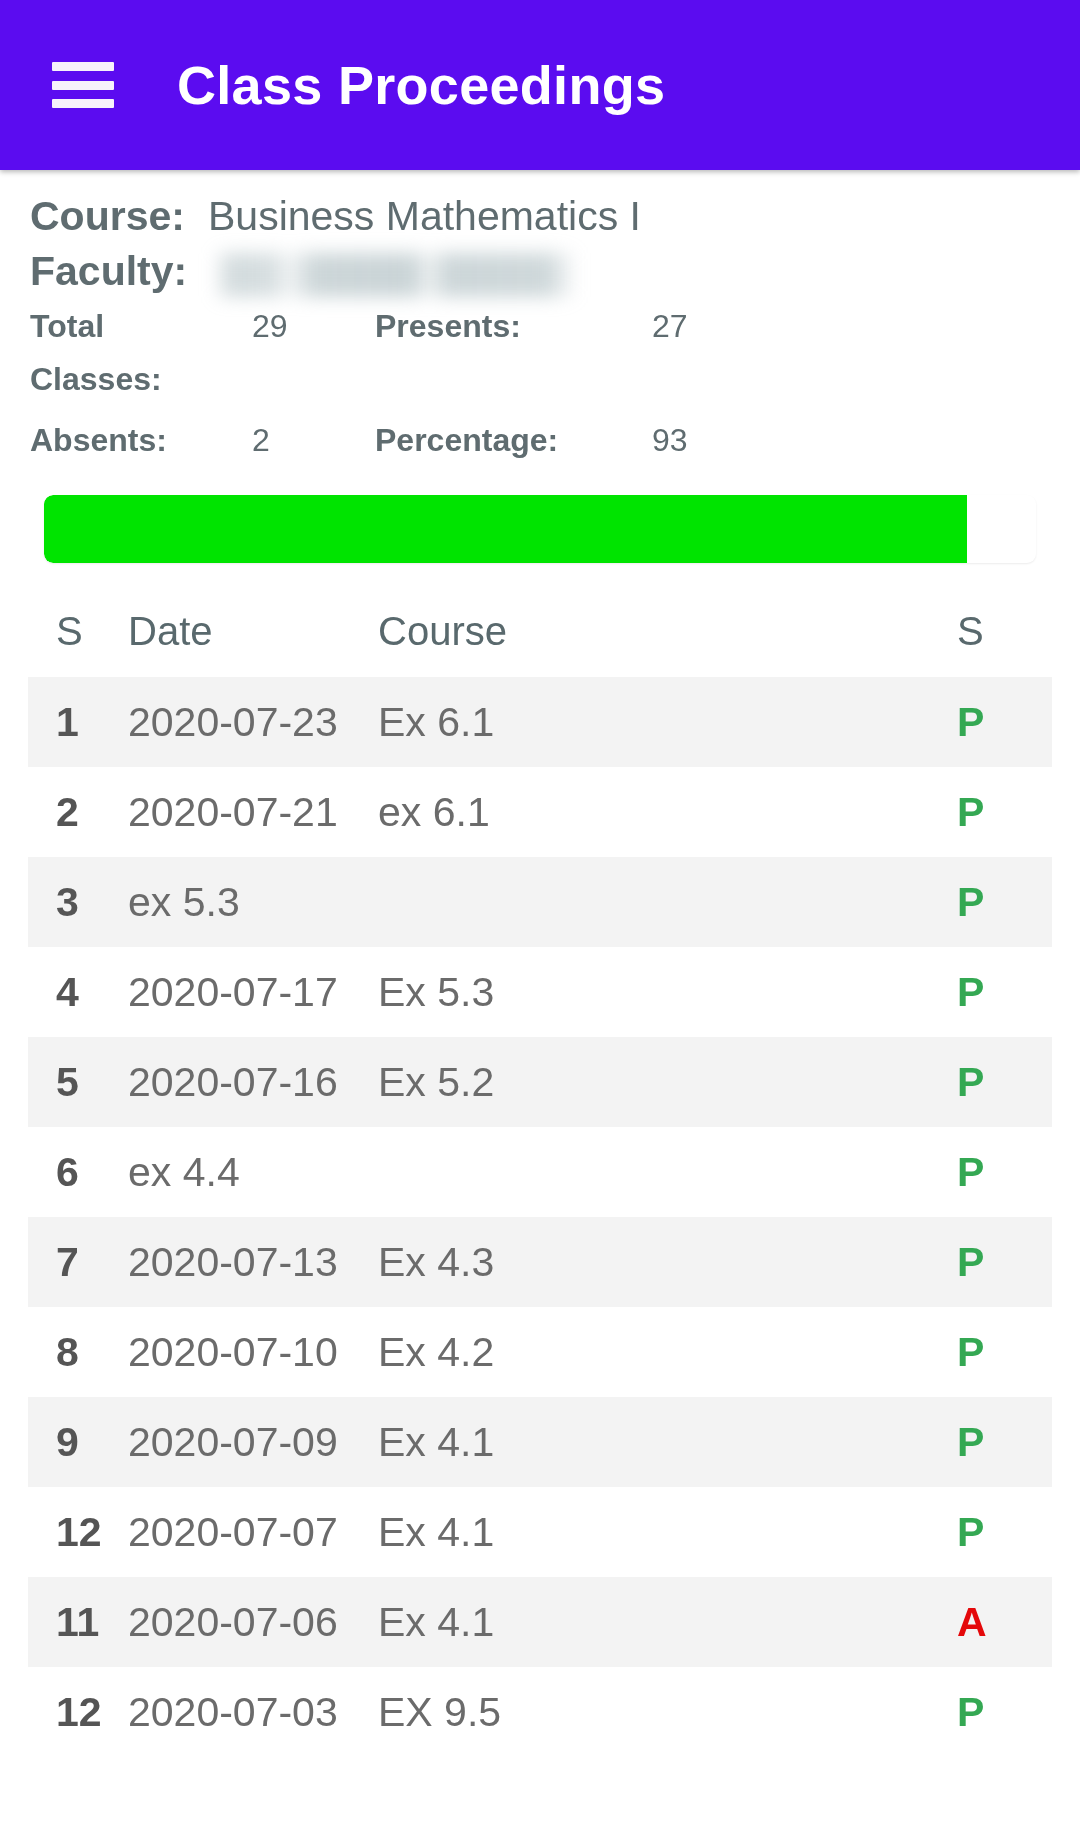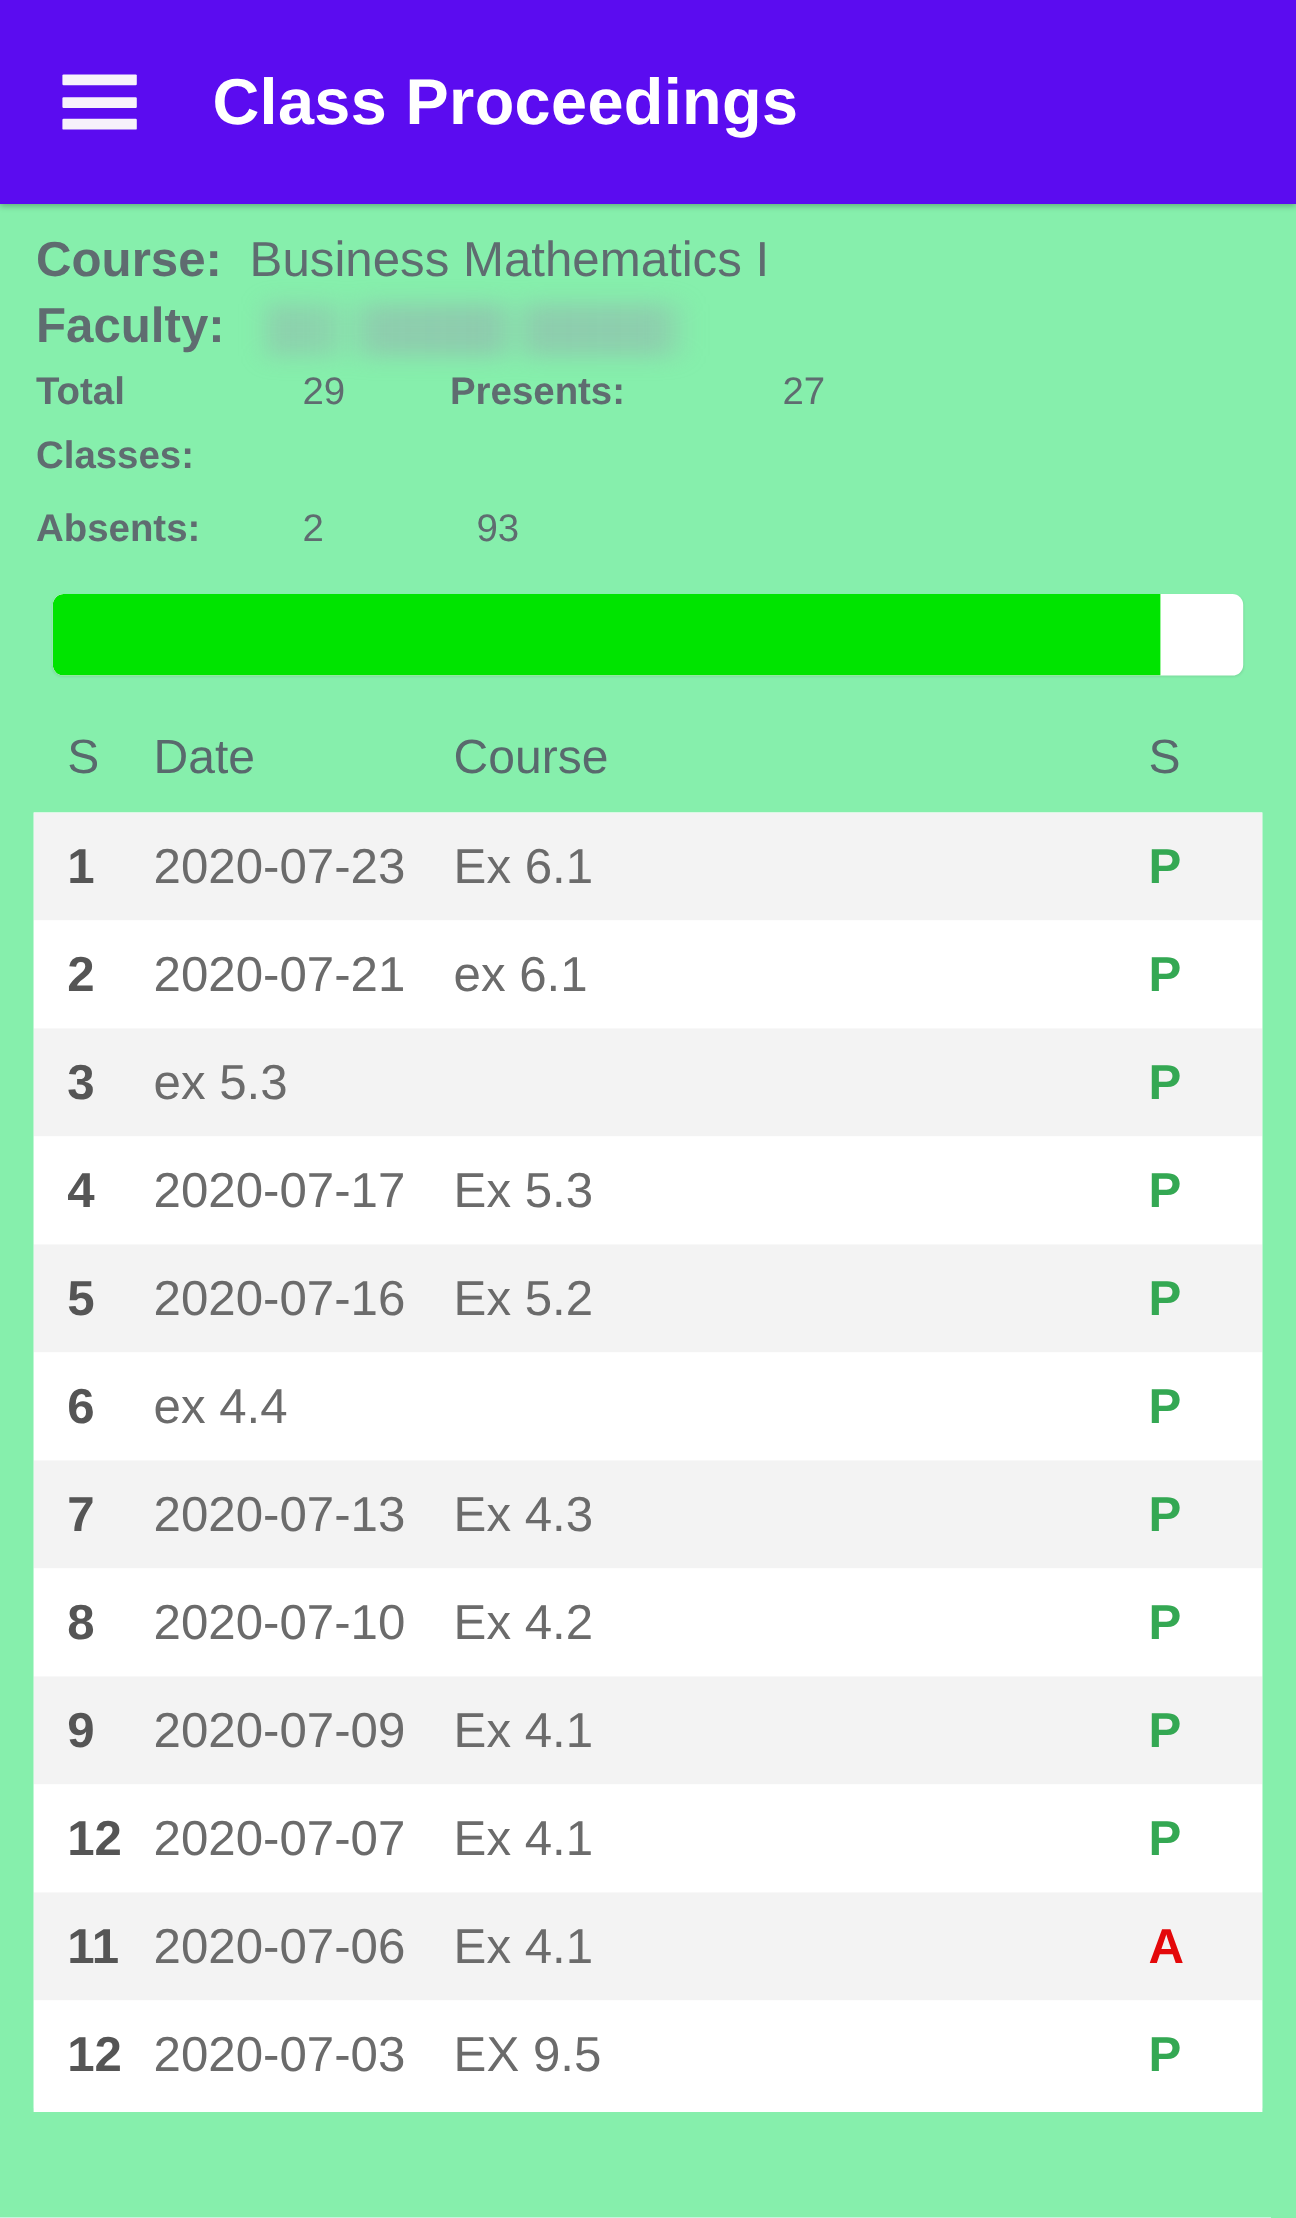--- a/index.html
+++ b/index.html
@@ -11,21 +11,21 @@
     height: 1848px;
     overflow: hidden;
     background: #d3ecef;
     font-family: "Liberation Sans", sans-serif;
   }
 
   .screen {
     position: relative;
     width: 1080px;
     height: 1848px;
-    background: #86efac;
+    background: #ffffff;
     overflow: hidden;
   }
 
   
   .appbar {
     height: 170px;
     background: #5b0cf0;
     display: flex;
     align-items: center;
     padding-left: 52px;
@@ -219,20 +219,23 @@
       </div>
     </div>
 
     <div class="stat-row two">
       <div class="stat-cell c1">
         <span class="stat-lbl">Absents:</span>
       </div>
       <div class="stat-cell c2">
         <span class="stat-val">2</span>
       </div>
+      <div class="stat-cell c3">
+        <span class="stat-lbl">Percentage:</span>
+      </div>
       <div class="stat-cell c4">
         <span class="stat-val">93</span>
       </div>
     </div>
   </div>
 
   <div class="progress-wrap">
     <div class="progress-fill" style="width: 93%; background: rgb(0, 228, 0);"></div>
   </div>
 

